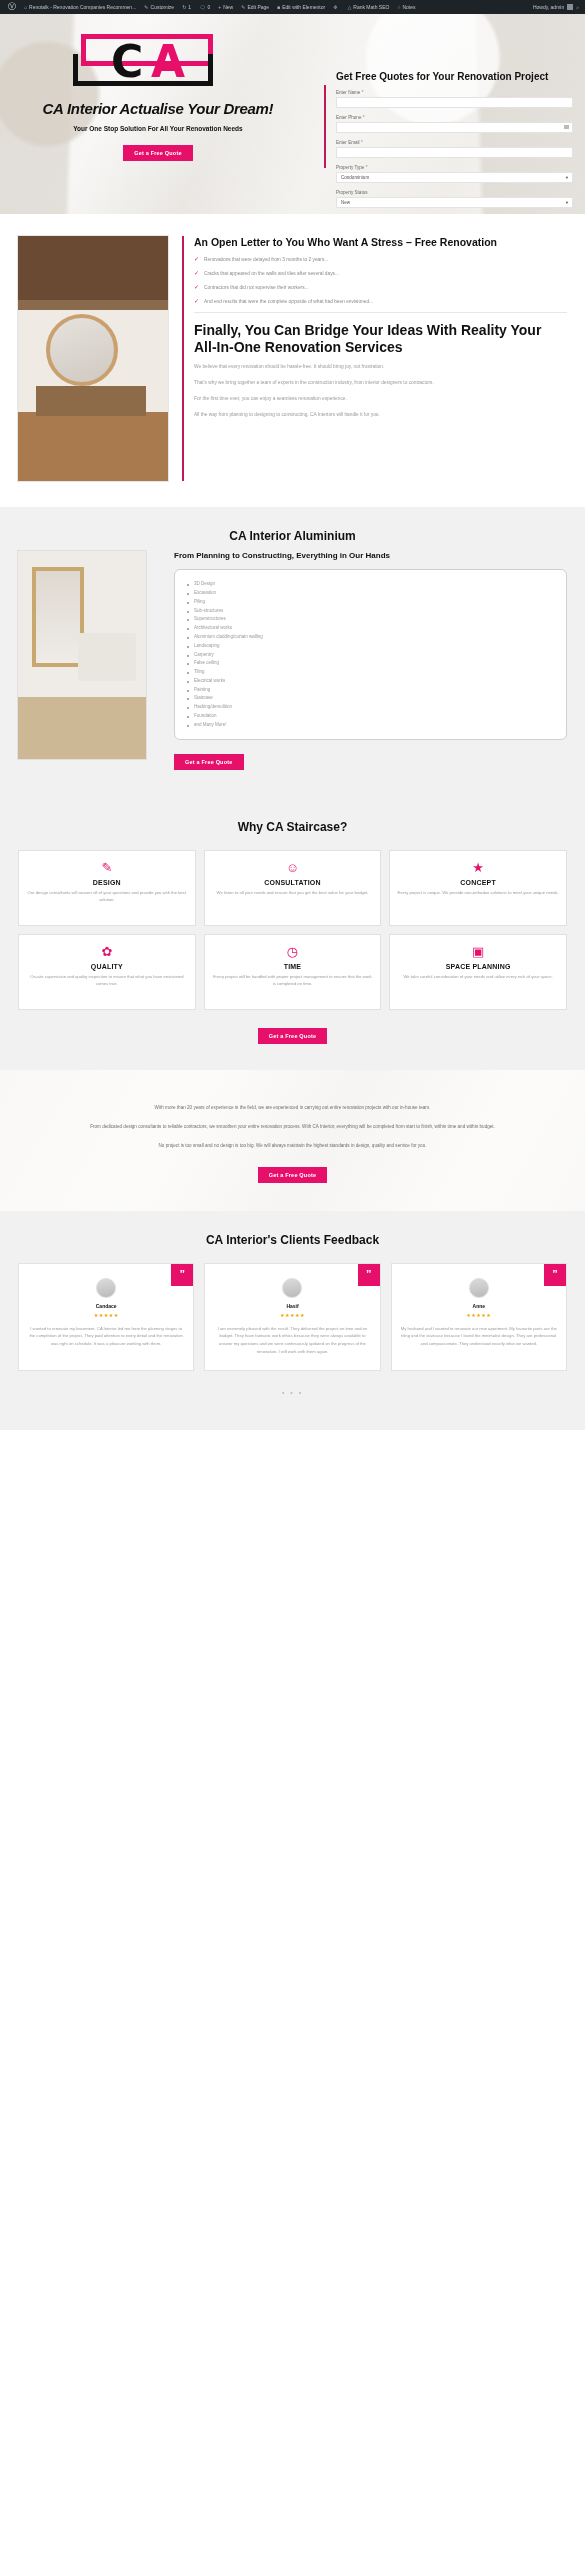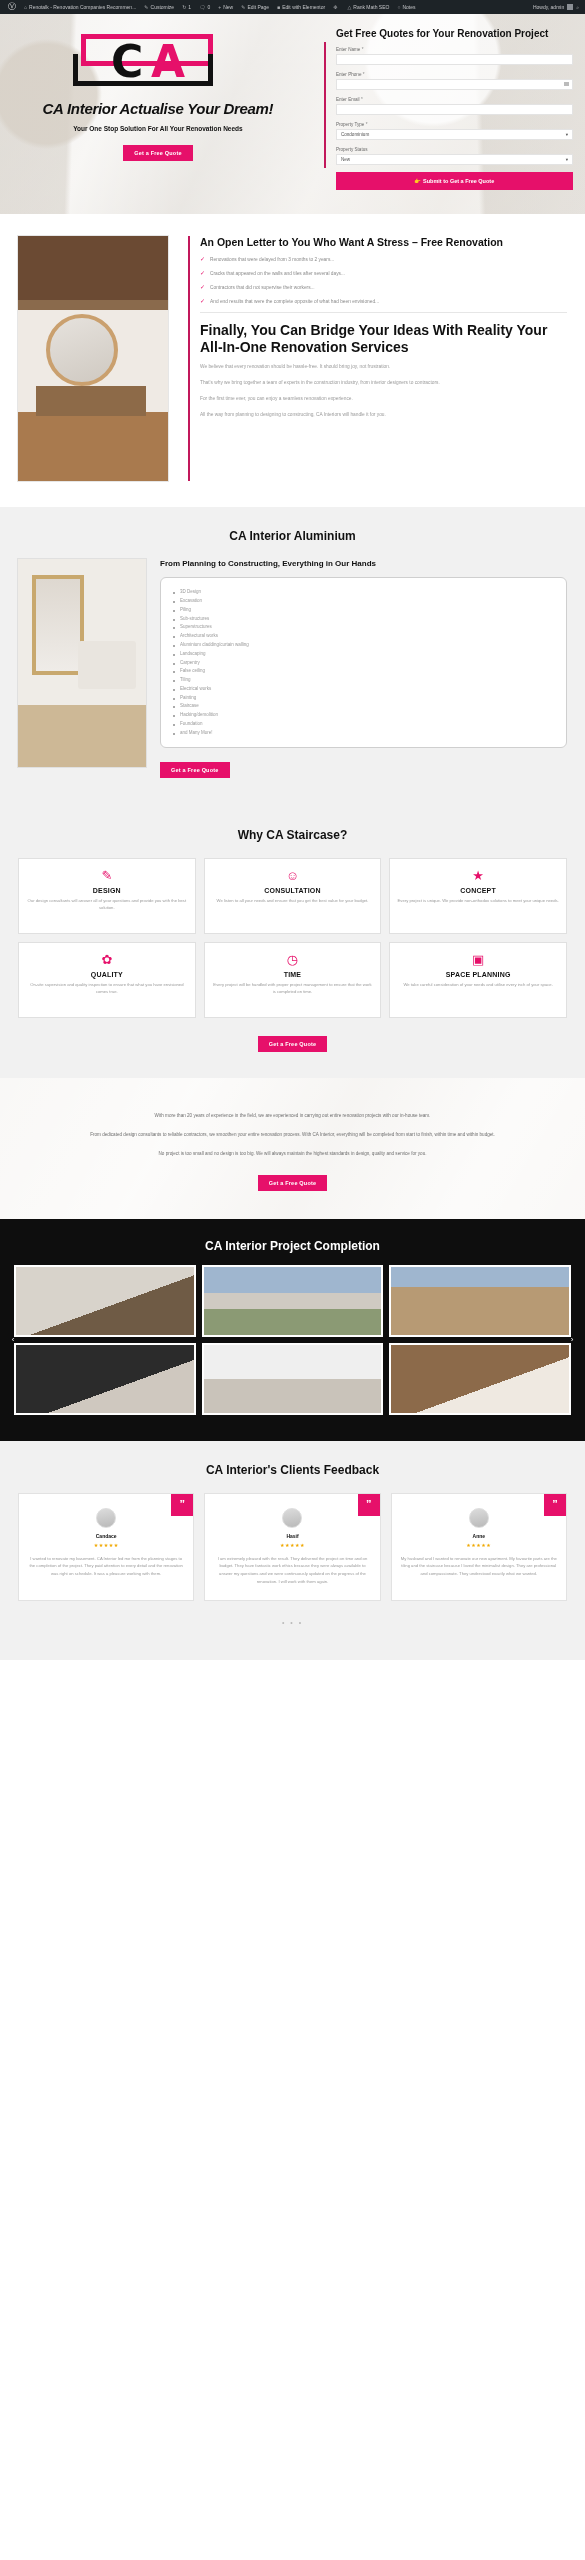--- a/index.html
+++ b/index.html
@@ -69,21 +69,21 @@
   .hero-sub{ margin-top:8px; font-size:6.5px; font-weight:700; color:#111; text-align:center;}
   .btn-pink{
     display:inline-block; background:#e6106a; color:#fff; border:none;
     font-size:5.5px; font-weight:700; padding:5px 11px; cursor:pointer;
     letter-spacing:.2px;
   }
   .hero-cta{ margin-top:9px; }
 
   .hero-right{
     width:46%; padding:14px 12px 0 8px; position:relative;
-    display:flex; align-items:flex-start;
+    display:flex; align-items:flex-start;margin-top:43px;
   }
   .hero-rule{ width:2px; background:#c2185b; align-self:stretch; margin:14px 10px 46px 0; }
   .formwrap{ flex:1; }
   .form-title{ font-size:10px; font-weight:700; line-height:1.2; color:#111; }
   .f-label{ font-size:4.6px; color:#6b6b6b; margin:7px 0 2px; }
   .f-label .req{ color:#888; }
   .f-input{
     width:100%; height:11px; background:#fff; border:1px solid #e3e3e3;
     display:block;
   }
@@ -93,21 +93,21 @@
     padding:0 4px; font-size:4.6px; color:#555;
   }
   .f-phone{ position:relative; }
   .f-phone .flag{ position:absolute; right:4px; top:3px; width:5px; height:4px; background:#bbb; }
   .submit-btn{
     margin-top:7px; width:100%; background:#e6106a; color:#fff; border:none;
     font-size:5.5px; font-weight:700; padding:6px 0; cursor:pointer;
   }
 
   
-  .letter{ display:flex; padding:22px 18px 26px; gap:20px; background:#fff;border-radius:23px; }
+  .letter{ display:flex; padding:22px 18px 26px; gap:14px; background:#fff;border-radius:23px; }
   .letter-img{
     width:150px; height:245px; flex:none; position:relative;
     background:
       linear-gradient(180deg,#6b4a33 0 26%, #8a6a4c 26% 30%, #efeae4 30% 72%, #a97a4e 72% 100%);
     box-shadow:0 0 0 1px #e6e6e6;
   }
   .letter-img:after{
     content:""; position:absolute; left:28px; top:78px; width:64px; height:64px;
     border:4px solid #caa06e; border-radius:50%;
     background:linear-gradient(160deg,#e6e2dd,#cfc9c1);
@@ -124,21 +124,21 @@
     color:#8b8b8b; line-height:1.5; margin-bottom:7px;
   }
   .check-list li .ck{ color:#e6106a; font-size:6px; line-height:1; flex:none; }
   .divider{ height:1px; background:#e6e6e6; margin:4px 0 9px; }
   .lt-h3{ font-size:14px; font-weight:700; line-height:1.2; color:#111; }
   .lt-p{ font-size:4.8px; color:#9a9a9a; line-height:1.85; margin-top:7px; }
 
   
   .services{ background:#f1f1f1; padding:22px 18px 30px; }
   .sec-title{ text-align:center; font-size:12px; font-weight:700; color:#111; }
-  .svc-row{ display:flex; gap:14px; margin-top:16px; }
+  .svc-row{ display:flex; gap:28px; margin-top:8px; }
   .svc-img{
     width:128px; height:208px; flex:none; position:relative;
     background:linear-gradient(180deg,#efece7 0 70%, #cdb896 70% 100%);
     box-shadow:0 0 0 1px #e0e0e0;
   }
   .svc-img:before{
     content:""; position:absolute; left:14px; top:16px; width:44px; height:92px;
     border:4px solid #c8a86e; background:linear-gradient(180deg,#ded8d0,#efece8);
   }
   .svc-img:after{
@@ -446,35 +446,20 @@
 
   <section class="nohidden">
     <p class="nh-p">With more than 20 years of experience in the field, we are experienced in carrying out entire renovation projects with our in-house team.</p>
     <p class="nh-p">From dedicated design consultants to reliable contractors, we smoothen your entire renovation process. With CA Interior, everything will be completed from start to finish, within time and within budget.</p>
     <p class="nh-p">No project is too small and no design is too big. We will always maintain the highest standards in design, quality and service for you.</p>
     <div class="nh-cta">
       <button class="btn-pink">Get a Free Quote</button>
     </div>
   </section>
 
-  <section class="projects">
-    <h2 class="pj-title">CA Interior Project Completion</h2>
-    <div class="pj-wrap">
-      <div class="pj-arrow left">‹</div>
-      <div class="pj-grid">
-        <div class="pj-cell pj-1"></div>
-        <div class="pj-cell pj-2"></div>
-        <div class="pj-cell pj-3"></div>
-        <div class="pj-cell pj-4"></div>
-        <div class="pj-cell pj-5"></div>
-        <div class="pj-cell pj-6"></div>
-      </div>
-      <div class="pj-arrow right">›</div>
-    </div>
-  </section>
 
   <section class="testi">
     <h2 class="sec-title">CA Interior's Clients Feedback</h2>
     <div class="tst-grid">
       <div class="tst-card">
         <div class="tst-quote">”</div>
         <div class="tst-ava"></div>
         <div class="tst-name">Candace</div>
         <div class="tst-stars">★★★★★</div>
         <div class="tst-text">I wanted to renovate my basement. CA Interior led me from the planning stages to the completion of the project. They paid attention to every detail and the renovation was right on schedule. It was a pleasure working with them.</div>

